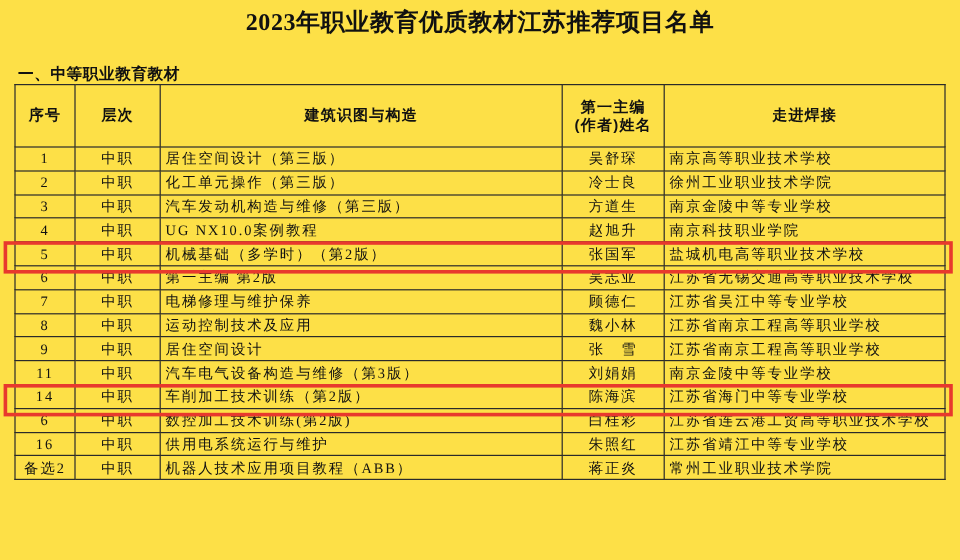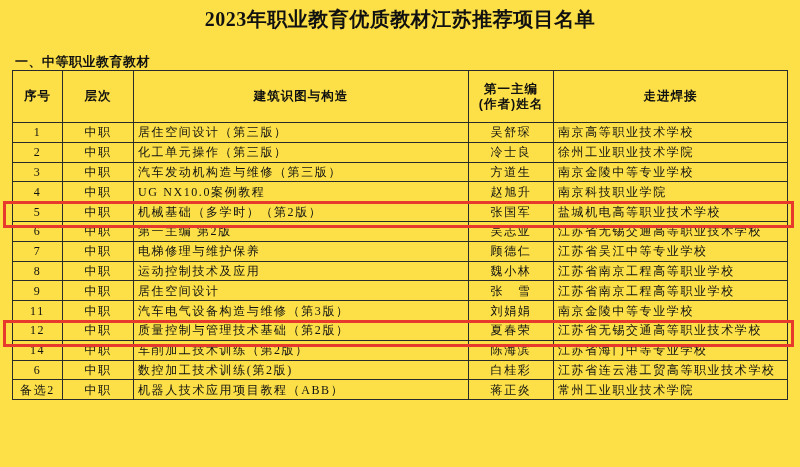--- a/index.html
+++ b/index.html
@@ -151,39 +151,39 @@
     <td class="c-unit">江苏省南京工程高等职业学校</td>
   </tr>
         <tr>
     <td class="c-no">11</td>
     <td class="c-level">中职</td>
     <td class="c-name">汽车电气设备构造与维修（第3版）</td>
     <td class="c-editor">刘娟娟</td>
     <td class="c-unit">南京金陵中等专业学校</td>
   </tr>
         <tr>
-    <td class="c-no">12</td>
-    <td class="c-level">中职</td>
-    <td class="c-name">质量控制与管理技术基础（第2版）</td>
-    <td class="c-editor">夏春荣</td>
-    <td class="c-unit">江苏省无锡交通高等职业技术学校</td>
-  </tr>
-        <tr>
     <td class="c-no">14</td>
     <td class="c-level">中职</td>
     <td class="c-name">车削加工技术训练（第2版）</td>
     <td class="c-editor">陈海滨</td>
     <td class="c-unit">江苏省海门中等专业学校</td>
   </tr>
         <tr>
     <td class="c-no">6</td>
     <td class="c-level">中职</td>
     <td class="c-name">数控加工技术训练(第2版)</td>
     <td class="c-editor">白桂彩</td>
     <td class="c-unit">江苏省连云港工贸高等职业技术学校</td>
+  </tr>
+        <tr>
+    <td class="c-no">16</td>
+    <td class="c-level">中职</td>
+    <td class="c-name">供用电系统运行与维护</td>
+    <td class="c-editor">朱照红</td>
+    <td class="c-unit">江苏省靖江中等专业学校</td>
   </tr>
         <tr>
     <td class="c-no">备选2</td>
     <td class="c-level">中职</td>
     <td class="c-name">机器人技术应用项目教程（ABB）</td>
     <td class="c-editor">蒋正炎</td>
     <td class="c-unit">常州工业职业技术学院</td>
   </tr>
       </tbody>
   </table>

